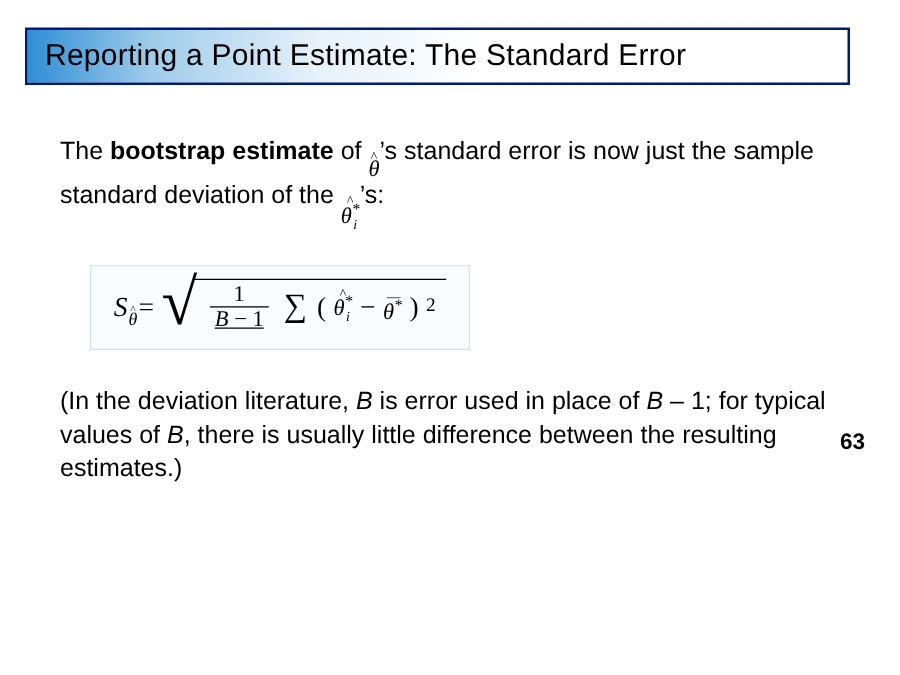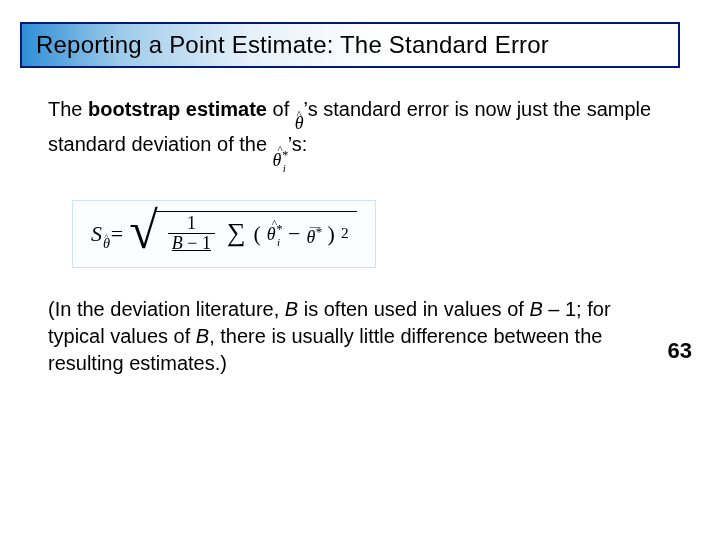--- a/index.html
+++ b/index.html
@@ -40,21 +40,21 @@
   }
   .body {
     position: absolute;
     top: 96px;
     left: 48px;
     width: 620px;
     font-size: 20px;
     line-height: 1.35;
   }
   .body p {
-    margin: 0 0 26px 0;
+    margin: 12px 0 26px 0;
   }
   .formula-wrap {
     margin: 14px 0 28px 24px;
   }
   .formula-box {
     display: inline-block;
     border: 1px solid #cfe3f3;
     background: #fafdff;
     padding: 10px 18px;
   }
@@ -117,21 +117,21 @@
   .inline-sym .sub {
     font-size: 11px;
     font-style: italic;
     margin-top: -4px;
     transform: translateX(4px);
   }
   .page-num {
     position: absolute;
     right: 28px;
     bottom: 20px;
-    font-size: 22px;
+    font-size: 18px;
     font-weight: 700;
   }
   .italic { font-style: italic; }
   .bold { font-weight: 700; }
   sup { font-size: 0.7em; }
 </style>
 </head>
 <body>
 
 <div class="slide">
@@ -183,20 +183,20 @@
               </span>
               <span>)</span>
                 <sup>2</sup>
             </span>
           </span>
         </div>
       </div>
     </div>
 
     <p>
-      <span>(In the deviation literature, </span><span class="italic">B</span><span> is often used in values of </span><span class="italic">B</span><span> – 1; for typical values of </span><span class="italic">B</span><span>, there is usually little difference between the resulting estimates.)</span>
+      <span>(In the deviation literature, </span><span class="italic">B</span><span> is error used in place of </span><span class="italic">B</span><span> – 1; for typical values of </span><span class="italic">B</span><span>, there is usually little difference between the resulting estimates.)</span>
     </p>
 
   </div>
 
   <div class="page-num">63</div>
 
 </div>
 
 </body></html>

